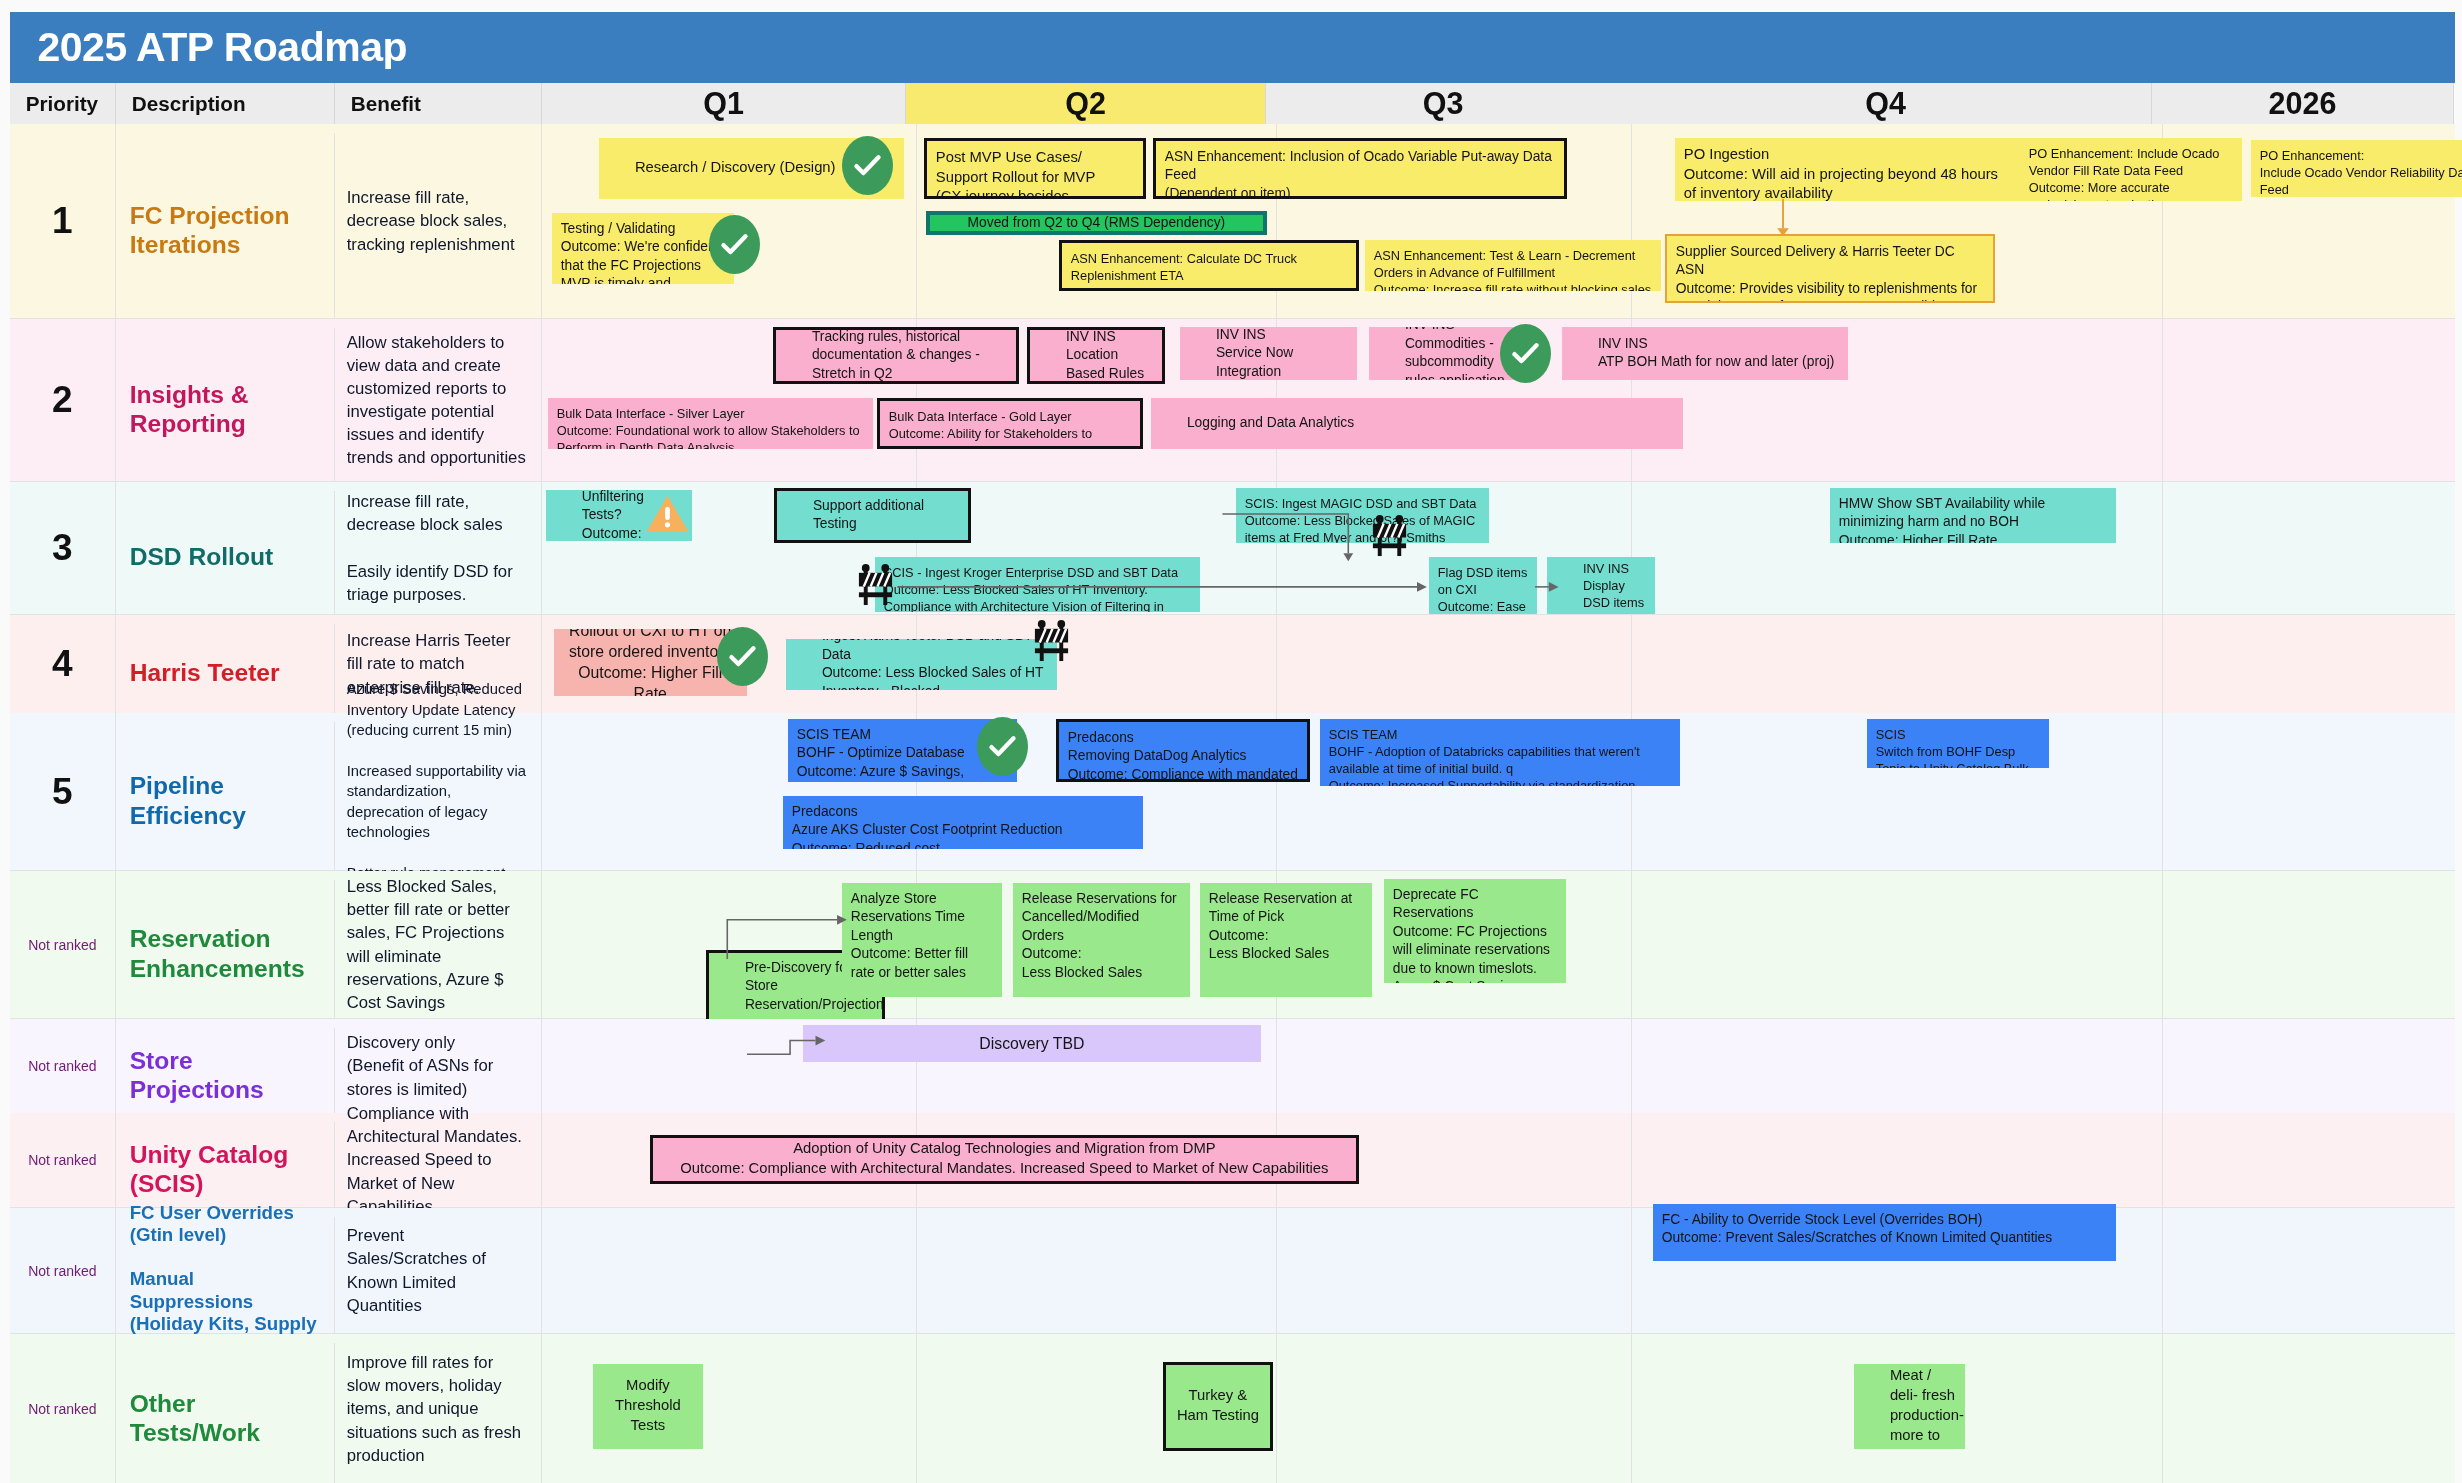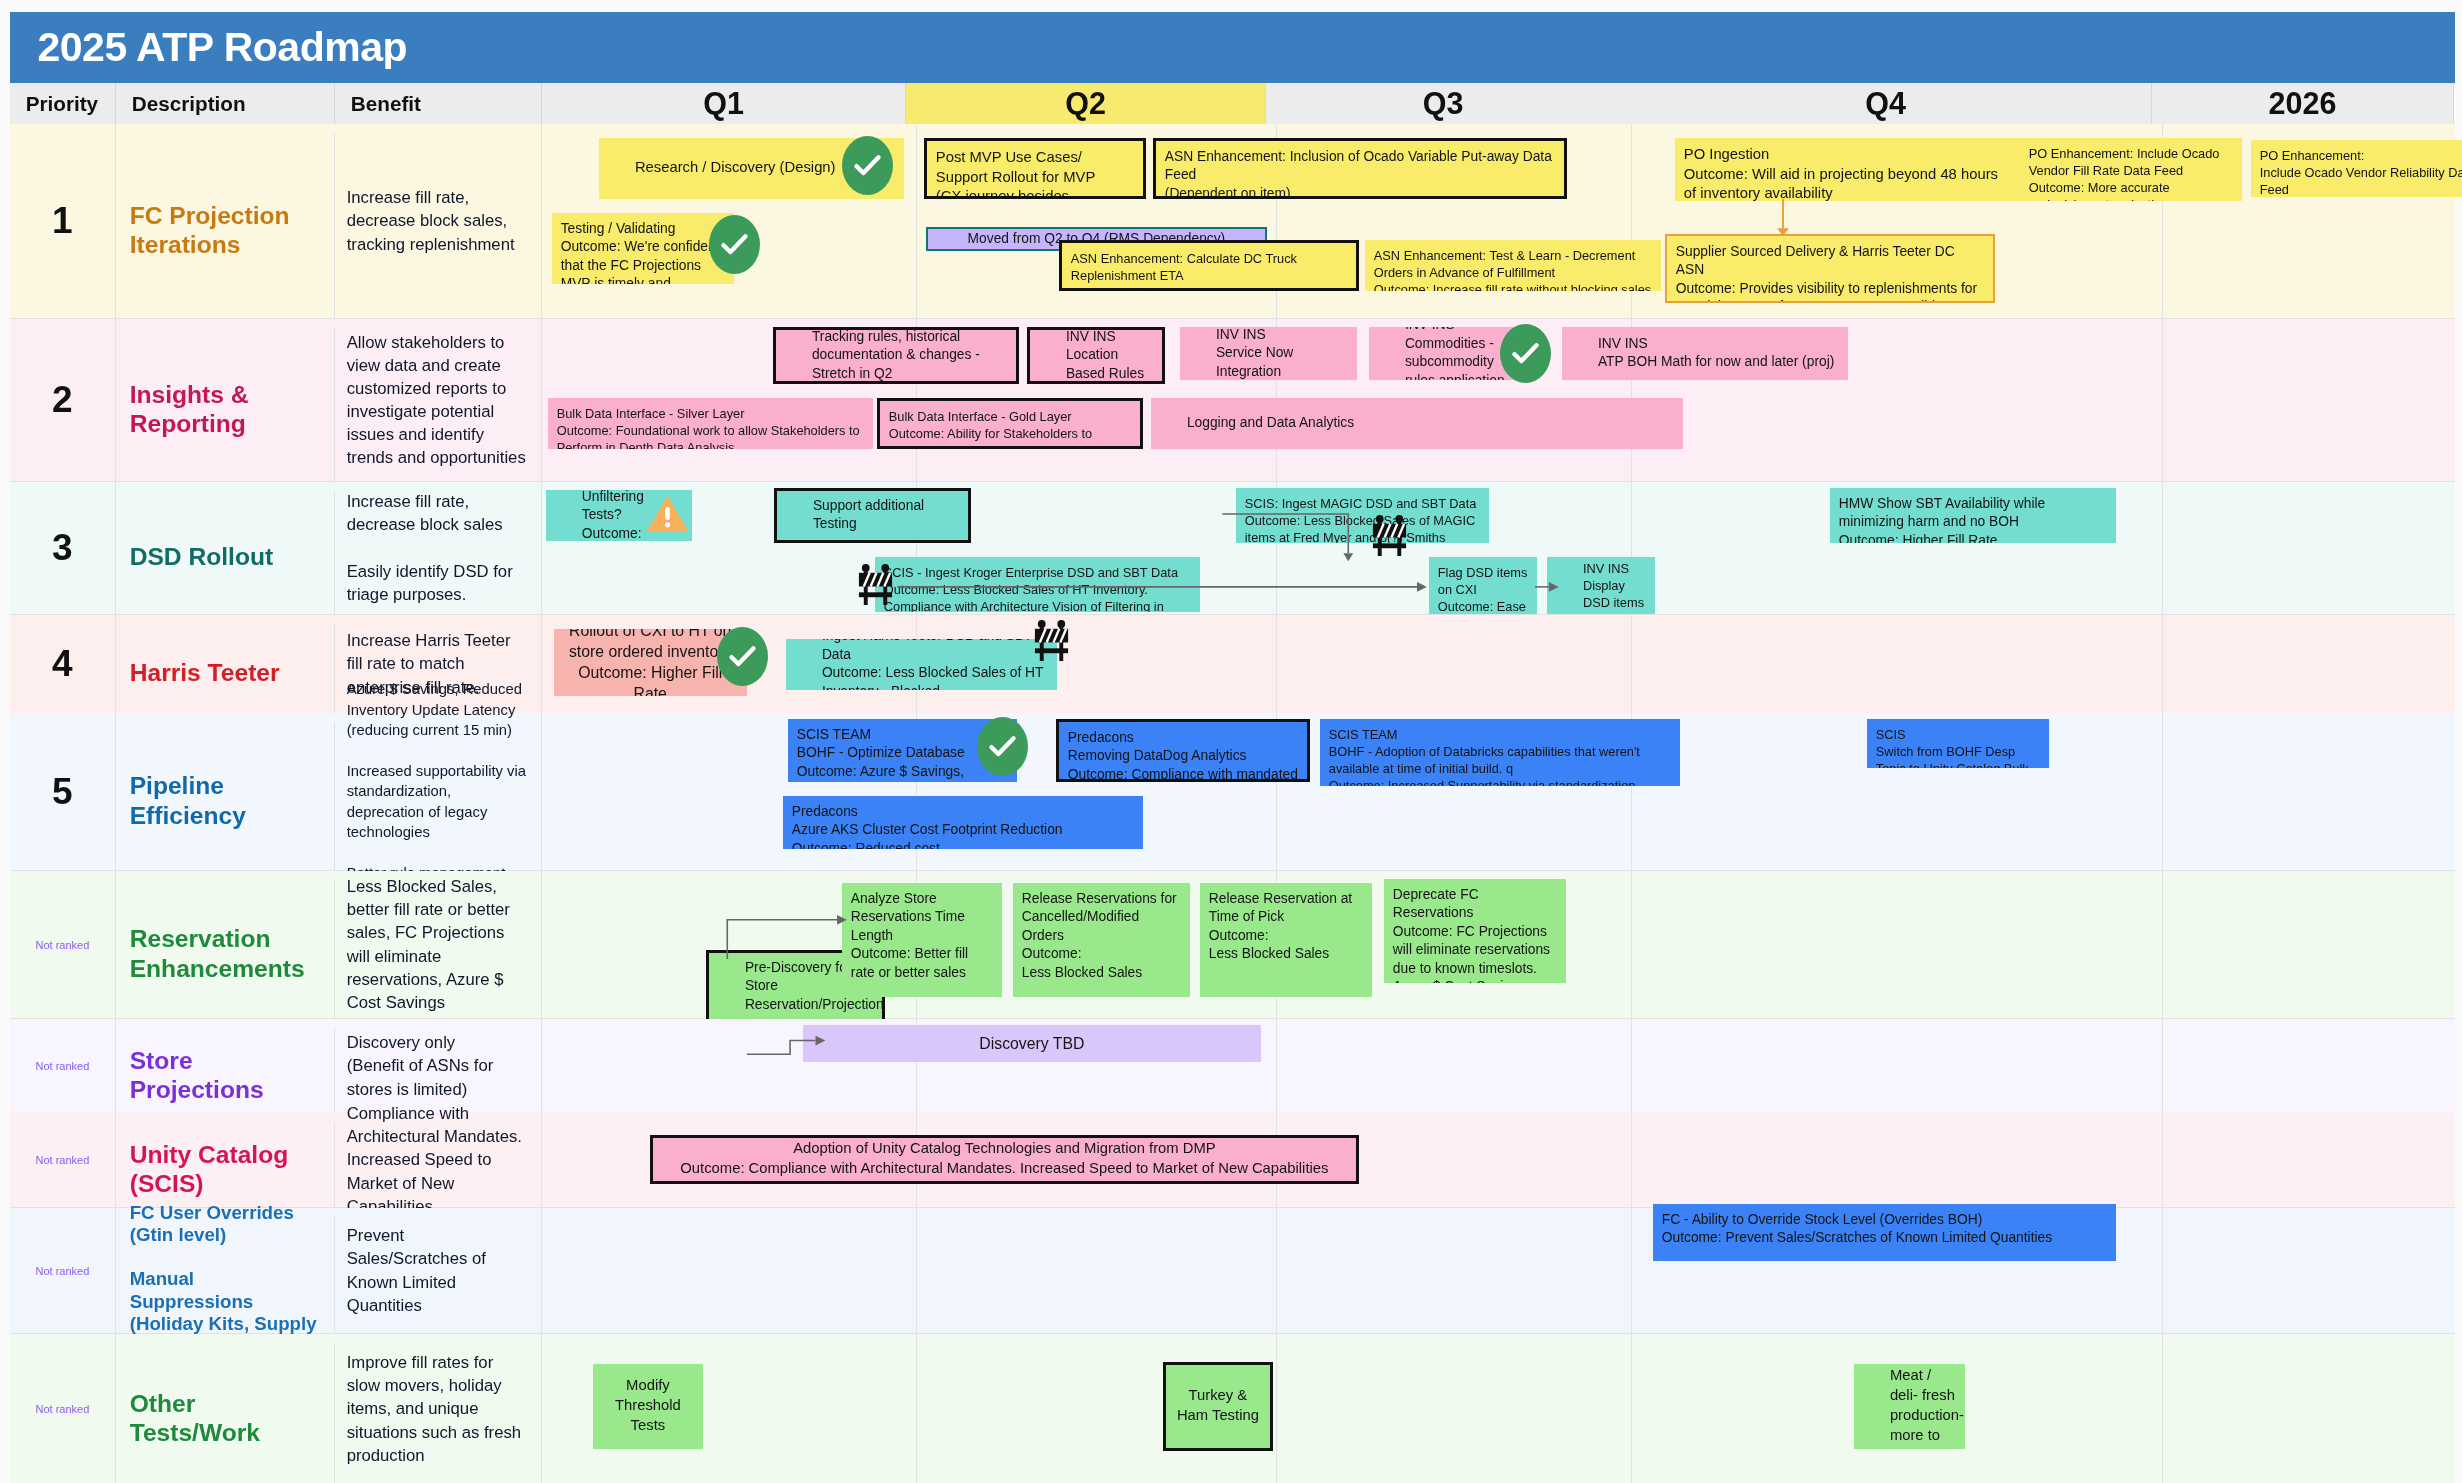--- a/index.html
+++ b/index.html
@@ -33,21 +33,21 @@
   
   .row { position:absolute; left:9.9px; width:2445px; border-bottom:1px solid #e2e2e2; }
   .cell-pri, .cell-desc, .cell-ben {
     position:absolute; top:0; height:100%;
     border-right:1px solid #e2e2e2; display:flex; align-items:center;
   }
   .cell-pri { left:0; width:106px; justify-content:center; }
   .cell-desc { left:106px; width:219px; padding:0 13.8px;margin-top:9px; }
   .cell-ben { left:325px; width:207px; padding:0 11.8px; }
   .pri-num { font-size:37px; font-weight:bold; color:#111; }
-  .pri-txt { font-size:11px; color:#8b5cf6; }
+  .pri-txt { font-size:14px; color:#701a75; }
   .desc-txt { font-size:24.6px; font-weight:bold; line-height:1.18; }
   .ben-txt { font-size:16.7px; color:#0f172a; line-height:1.38; white-space:pre-line; }
 
   
   .vsep { position:absolute; top:0; bottom:0; width:1px; background:#e2e2e2; }
 
   
   .tl { position:absolute; left:532px; top:0; right:7.9px; bottom:0; }
 
   
@@ -60,21 +60,21 @@
   .card.center { display:flex; align-items:center; justify-content:center; text-align:center; }
   .card.mid { display:flex; flex-direction:column; justify-content:center;padding-left:36px; }
 
   .yellow { background:#f9ec6b; }
   .pink   { background:#f9afcd; }
   .teal   { background:#73ded0; }
   .blue   { background:#3b82f6; }
   .green  { background:#99e88b; }
   .purple { background:#d9c6fb; }
   .salmon { background:#f7b4ae; }
-  .note   { background:#c4b5fd; border:2px solid #0f766e; font-size:14.8px;margin-top:16px; }
+  .note   { background:#22c55e; border:4px solid #0f766e; font-size:14.8px; }
 
   
   .check {
     position:absolute; width:51px; height:59px; border-radius:50%;
     background:#3c9b5b; display:flex; align-items:center; justify-content:center;
     z-index:5;
   }
   .check svg { width:33px; height:33px; }
   .warn { position:absolute; width:45px; height:43px; z-index:5; }
   .barrier { position:absolute; width:41px; height:45px; z-index:6; }

